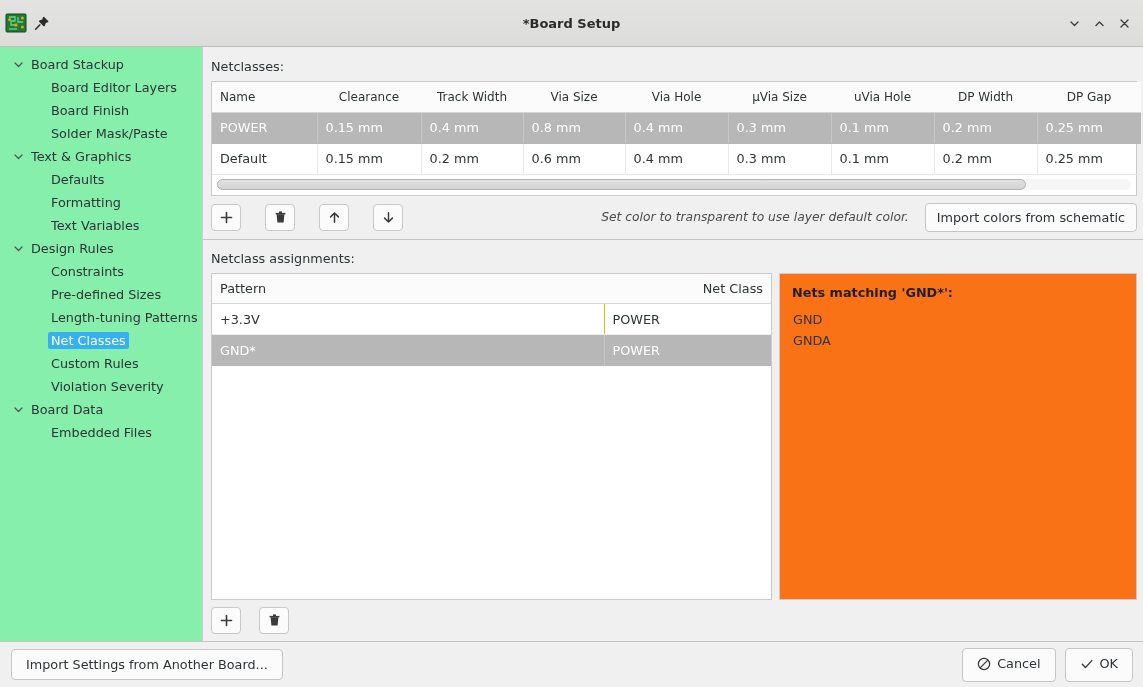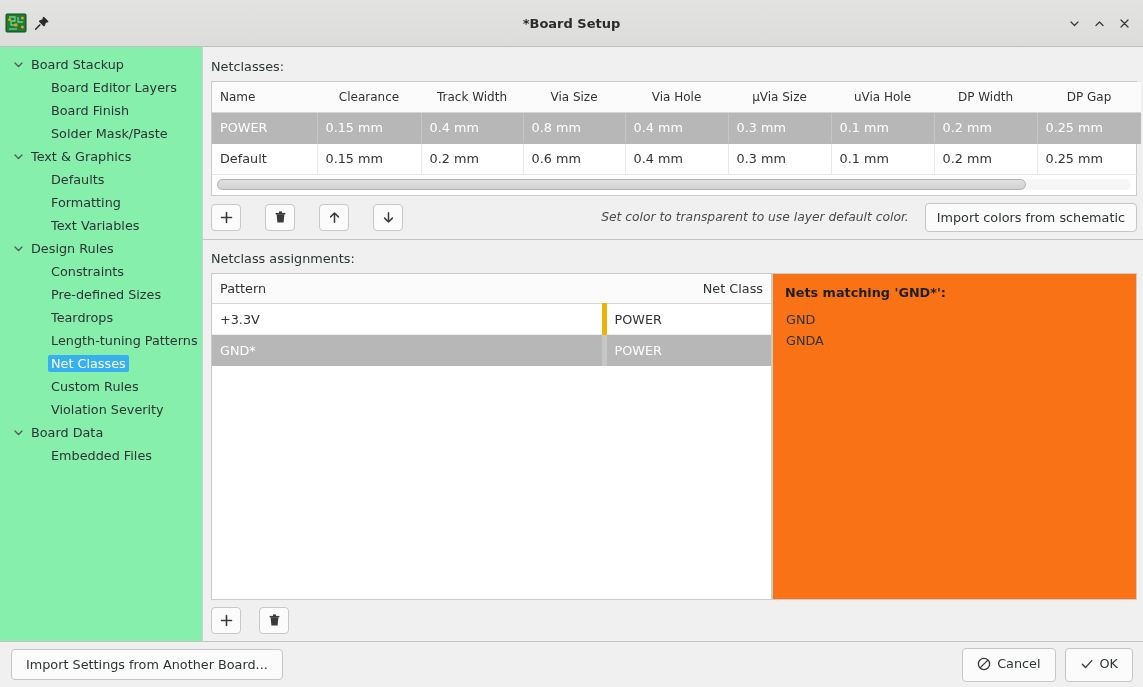--- a/index.html
+++ b/index.html
@@ -190,20 +190,21 @@
 
   
   .assign-label {
     font-size: 12.8px; color: #2e3436;
     padding: 11px 0 7px 8px;
   }
   .assign-split {
     flex: 1; min-height: 0;
     display: flex;
     margin: 0 6px 0 8px;
+    gap: 7px;
   }
   .assign-left {
     width: 561px; min-width: 561px;
     background: #ffffff;
     border: 1px solid #cbcbcb;
     overflow: hidden;
   }
   table.agrid { width: 100%; border-collapse: collapse; table-layout: fixed; }
   table.agrid th {
     font-weight: normal; font-size: 12.8px; color: #2e3436;
@@ -211,21 +212,21 @@
     border-bottom: 1px solid #d5d5d5;
   }
   table.agrid th.p { text-align: left; }
   table.agrid th.n { text-align: right; }
   table.agrid td {
     height: 31px; padding: 0 8px; font-size: 12.8px;
     text-align: left;
     border-bottom: 1px solid #ececec;
     white-space: nowrap; overflow: hidden;
   }
-  table.agrid td.p { border-right: 5px solid #eab308; margin-top: 12px; }
+  table.agrid td.p { border-right: 1px solid #eab308; margin-top: 12px; }
   table.agrid tr.sel td {
     background: #b7b7b7; color: #ffffff;
     border-bottom-color: #b7b7b7;
   }
   table.agrid tr.sel td.p { border-right-color: #c6c6c6; }
 
   .assign-right {
     flex: 1; min-width: 0;
     background: #f97316;
     border: 1px solid #cbcbcb;
@@ -352,23 +353,20 @@
               <path d="M3 5 l3.5 3.5 L10 5" stroke="#555" stroke-width="1.3" fill="none" stroke-linecap="round" stroke-linejoin="round"></path>
             </svg>
           </span>
           <span class="tree-label">Design Rules</span>
         </div>
         <div class="tree-row child">
           <span class="tree-label">Constraints</span>
         </div>
         <div class="tree-row child">
           <span class="tree-label">Pre-defined Sizes</span>
-        </div>
-        <div class="tree-row child">
-          <span class="tree-label">Teardrops</span>
         </div>
         <div class="tree-row child">
           <span class="tree-label">Length-tuning Patterns</span>
         </div>
         <div class="tree-row child selected">
           <span class="tree-label">Net Classes</span>
         </div>
         <div class="tree-row child">
           <span class="tree-label">Custom Rules</span>
         </div>

